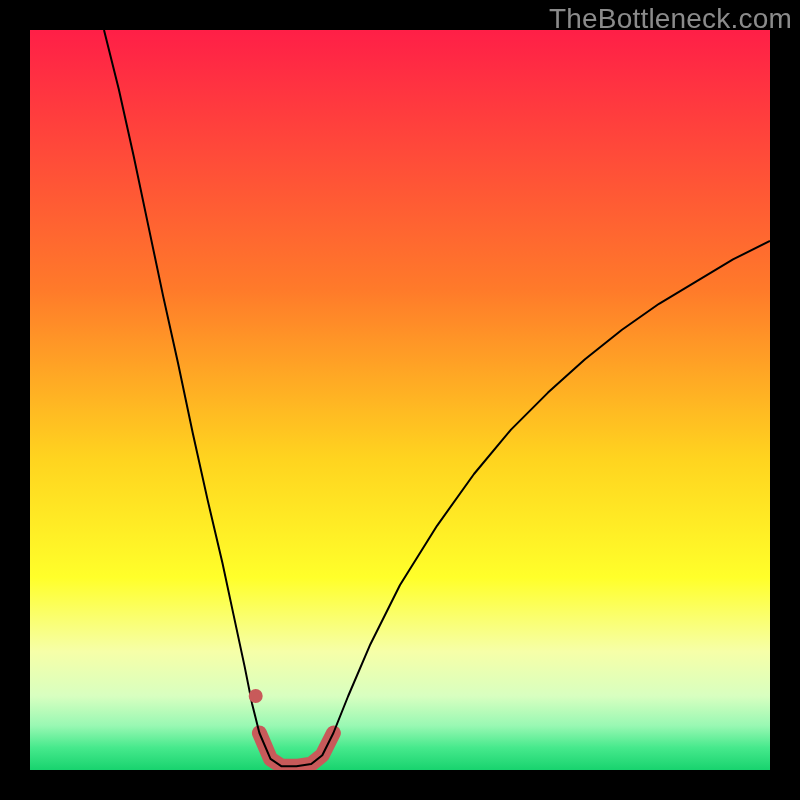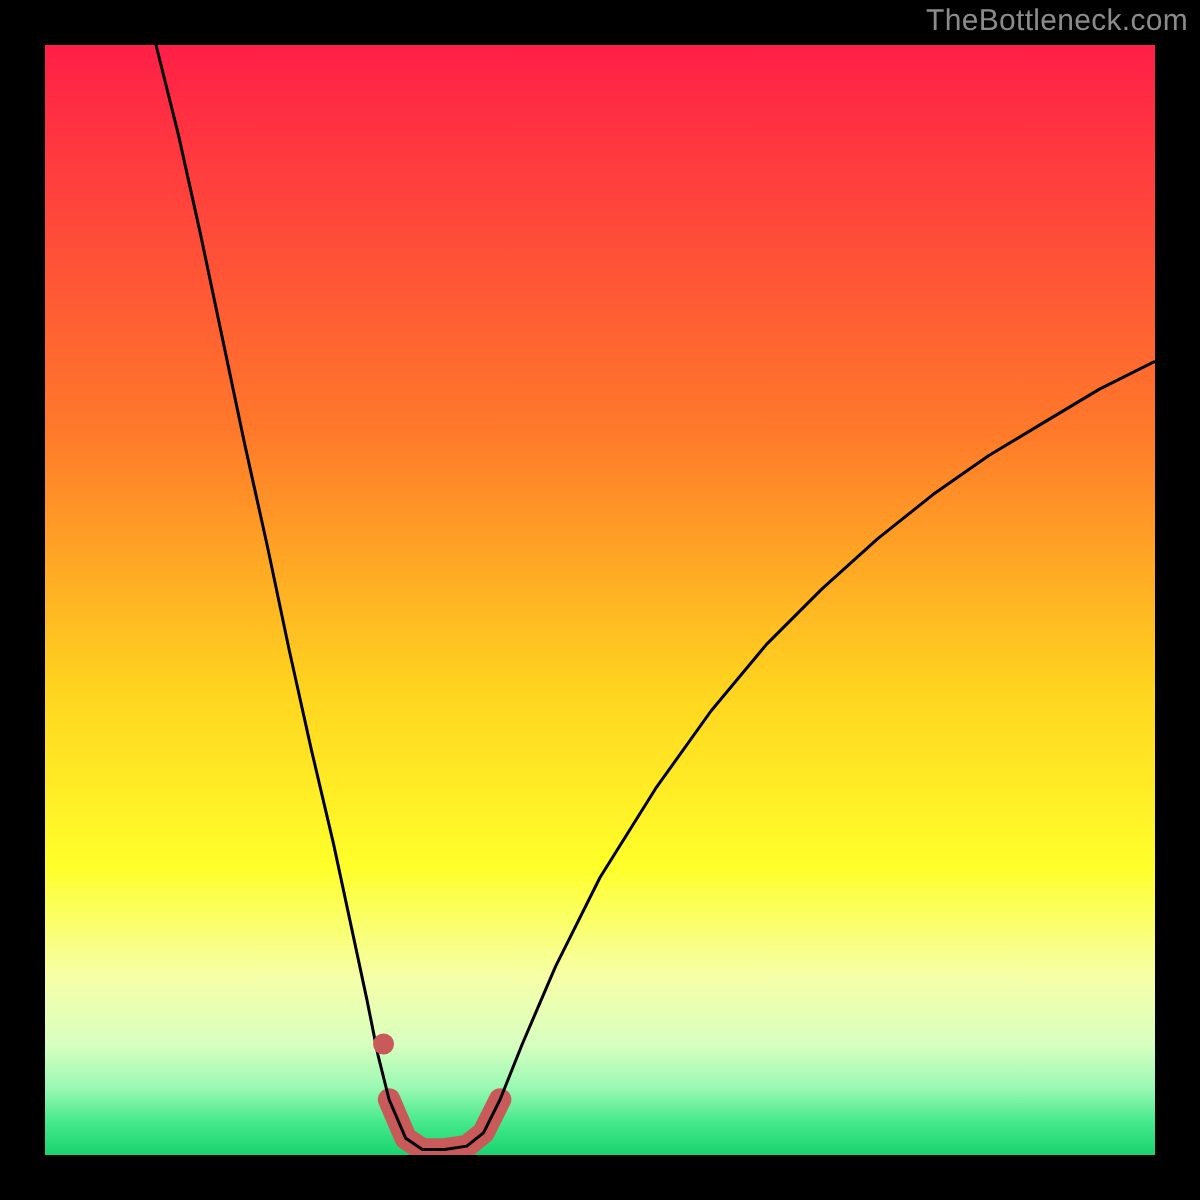--- a/index.html
+++ b/index.html
@@ -23,21 +23,21 @@
     left: 30px;
     top: 30px;
     width: 740px;
     height: 740px;
   }
   .watermark {
     position: absolute;
     top: 3px;
     right: 8px;
     font-family: Arial, Helvetica, sans-serif;
-    font-size: 20px;
+    font-size: 28px;
     font-weight: 500;
     color: #8b8b8b;
     letter-spacing: 0.2px;
     z-index: 10;
   }
   svg { display: block; }
 </style>
 </head>
 <body>
 

